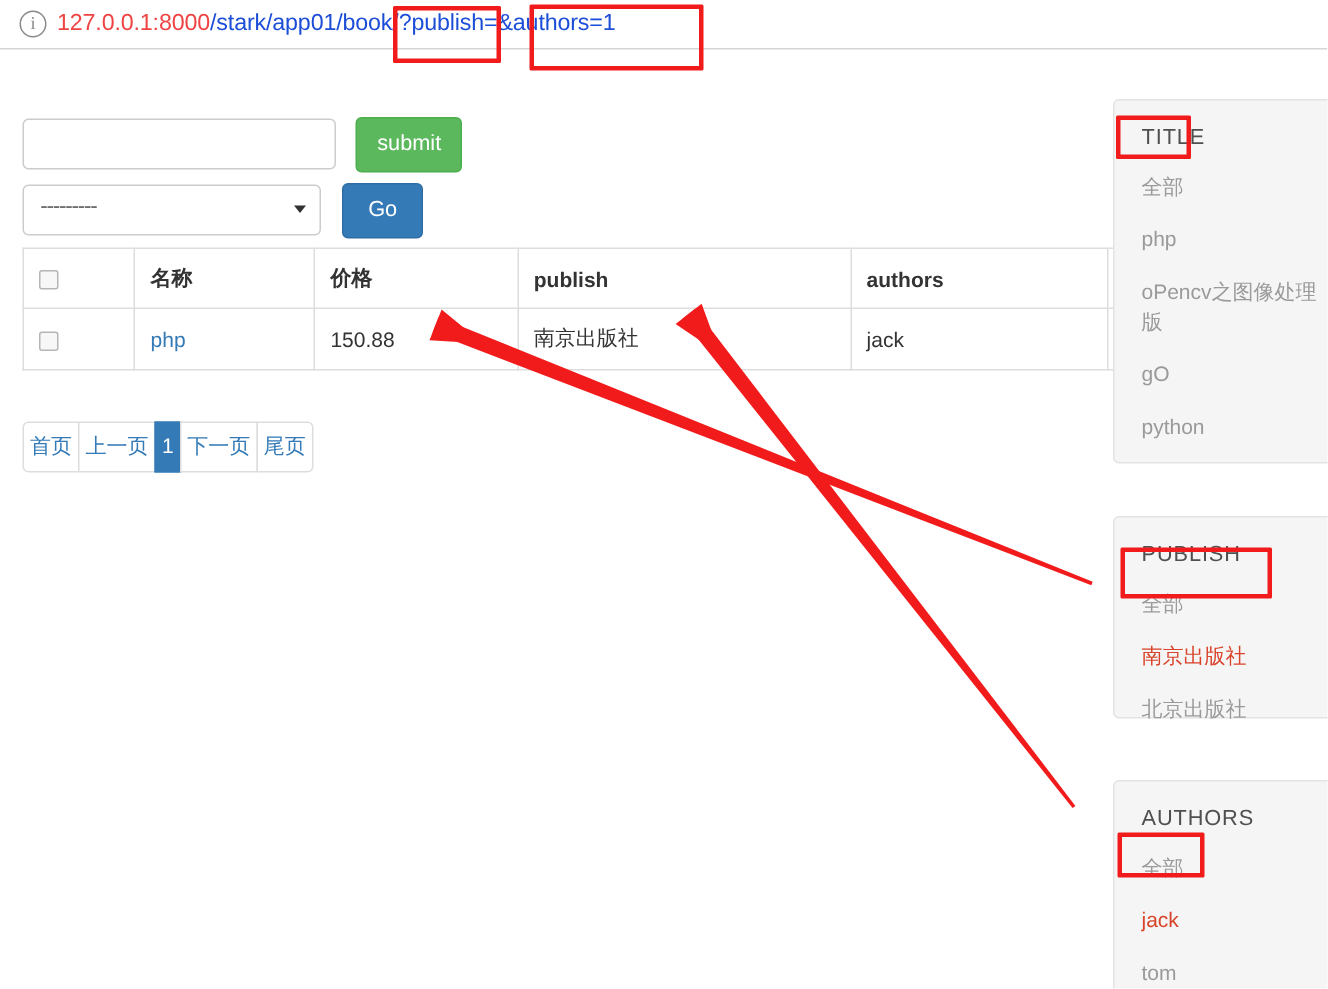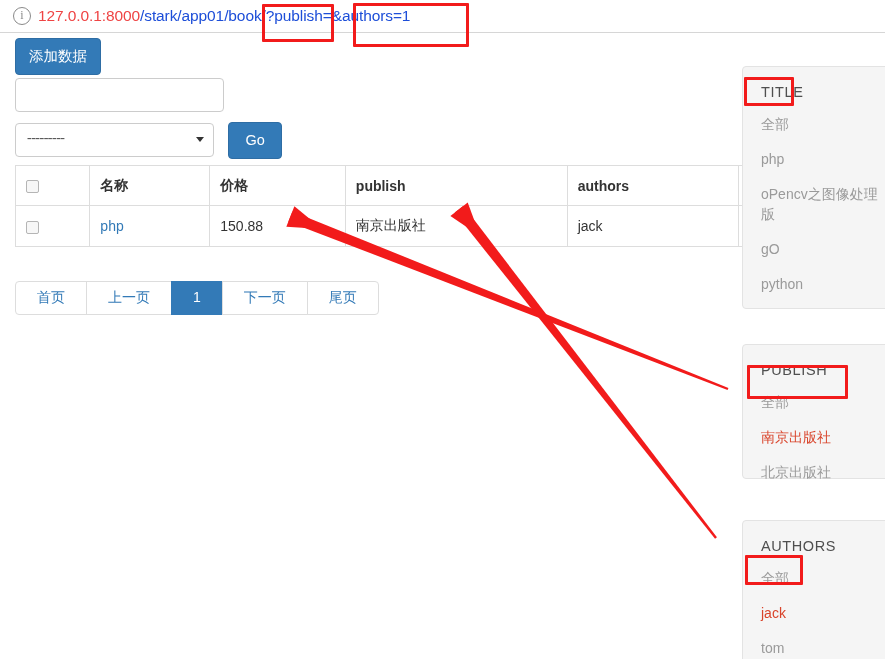--- a/index.html
+++ b/index.html
@@ -102,21 +102,21 @@
   .col-op { width: 94px; }
   .cb {
     width: 13px; height: 13px; display: inline-block;
     border: 1px solid #b5b5b5; background: #f7f7f7; border-radius: 2px;
     vertical-align: middle;
   }
 
   
   .pager { position: absolute; left: 15px; top: 247px; display: flex; }
   .pager a {
-    display: block; padding: 6px 21px;
+    display: block; padding: 6px 4px;
     font-size: 14px; color: #337ab7; text-decoration: none;
     border: 1px solid #ddd; margin-left: -1px; background: #fff;
     line-height: 1.42;
   }
   .pager a:first-child { margin-left: 0; border-radius: 4px 0 0 4px; }
   .pager a:last-child { border-radius: 0 4px 4px 0; }
   .pager a.active { background: #337ab7; border-color: #337ab7; color: #fff; }
 
   
   .panel {
@@ -156,24 +156,24 @@
 
   <div class="urlbar">
     <div class="url-info-icon">i</div>
     <div class="url-text">
       <span class="url-host">127.0.0.1:8000</span><span class="url-rest">/stark/app01/book/</span><span class="url-rest">?publish=&amp;authors=1</span>
     </div>
   </div>
 
   <div class="page">
 
-    <div class="btn btn-primary add-btn">添加数据</div>
 
     <div class="search-form">
       <input class="text-input" type="text" value="" style="">
+      <span class="btn btn-success submit-btn">submit</span>
     </div>
 
     <div class="filter-form">
       <span class="select-box">
         <span class="select-value">---------</span>
         <span class="select-caret"></span>
       </span>
       <span class="btn btn-primary go-btn">Go</span>
     </div>
 

